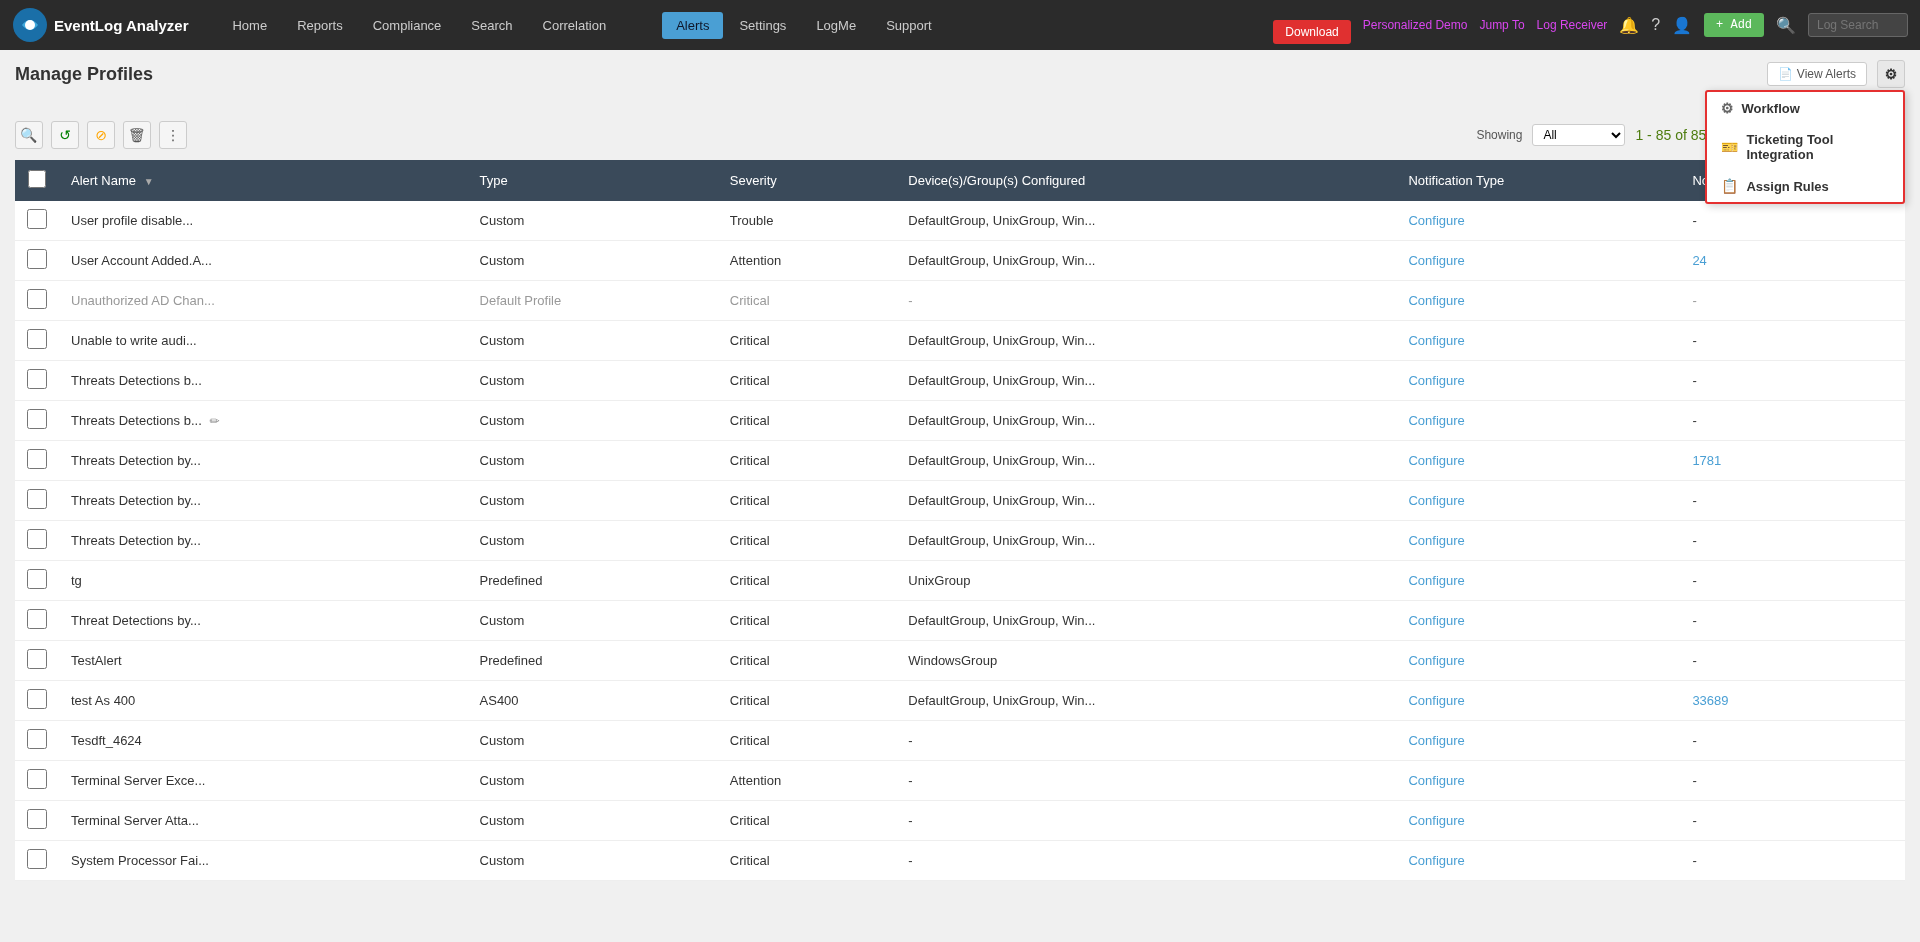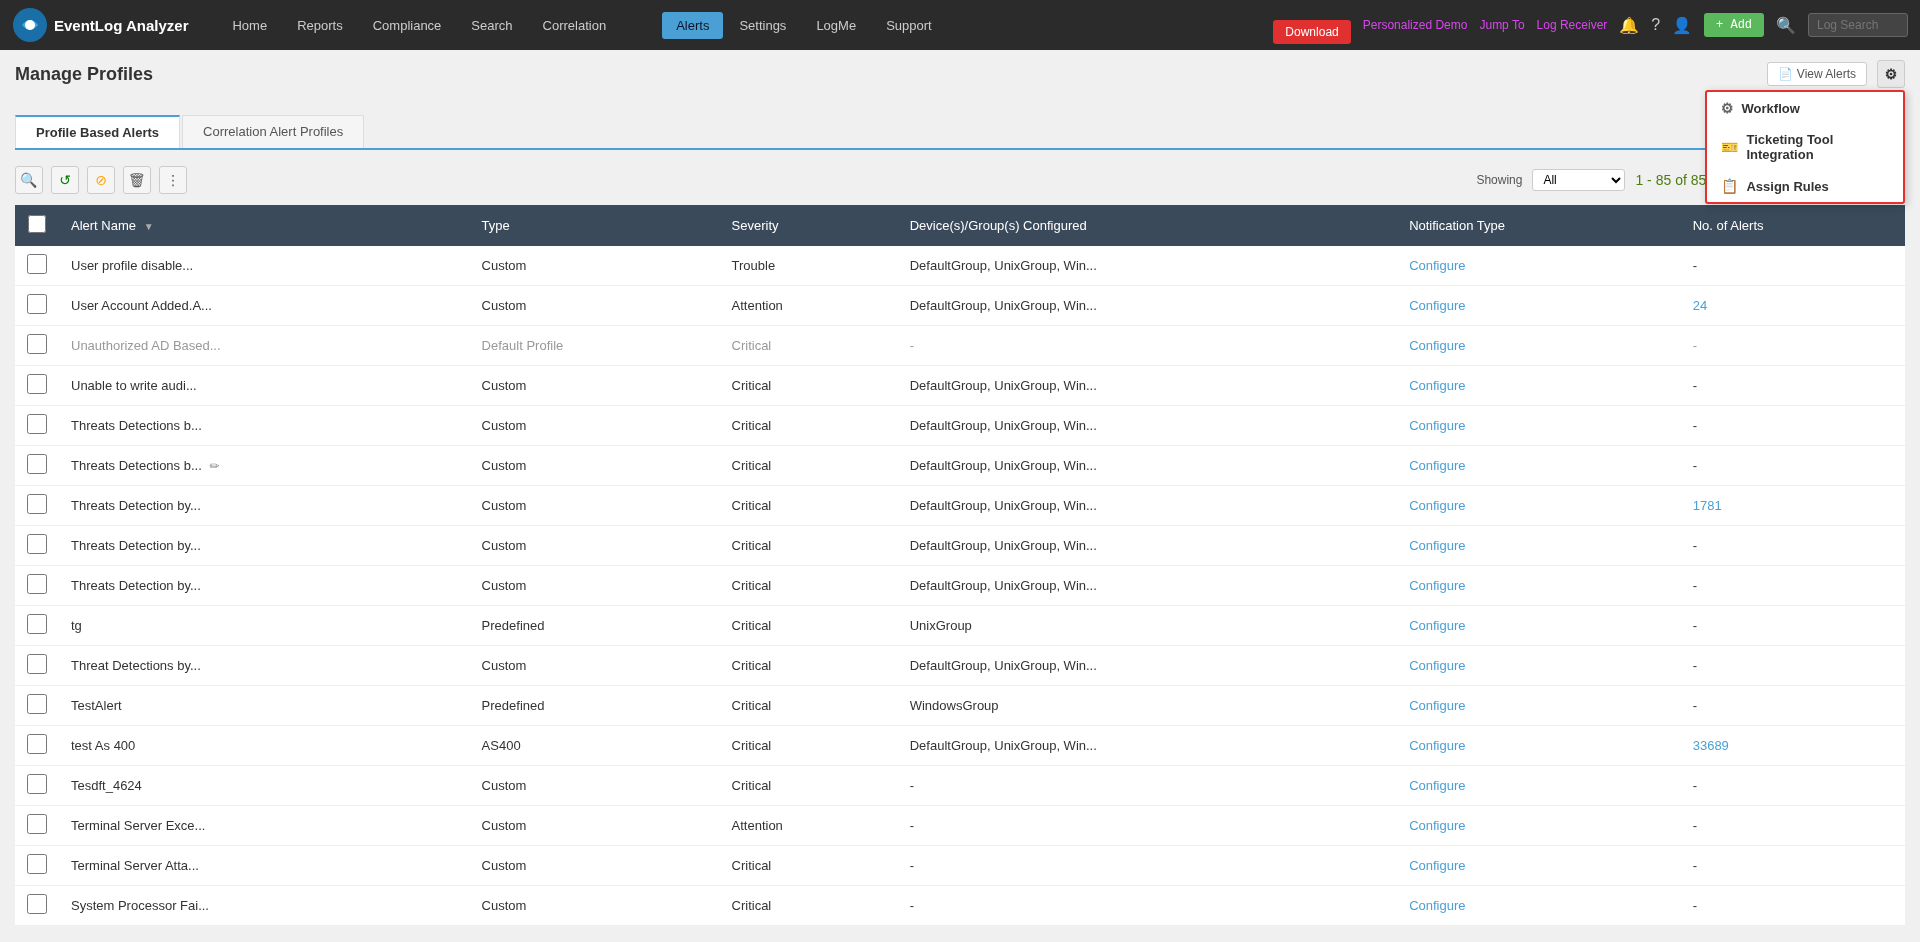--- a/index.html
+++ b/index.html
@@ -372,24 +372,20 @@
           </div>
         </div>
       </div>
     </div>
   </div>
 
   <div class="timestamp-bar">
     <span>2019-12-31 21:3...</span>
   </div>
 
-  <div class="tabs">
-    <div class="tab active">Profile Based Alerts</div>
-    <div class="tab">Correlation Alert Profiles</div>
-  </div>
 
   <div class="table-toolbar">
     <div class="toolbar-left">
       <div class="toolbar-icon-btn search">🔍</div>
       <div class="toolbar-icon-btn" style="color:green;">↺</div>
       <div class="toolbar-icon-btn" style="color:orange;">⊘</div>
       <div class="toolbar-icon-btn" style="color:#555;">🗑</div>
       <div class="toolbar-icon-btn">⋮</div>
     </div>
     <div class="toolbar-right">
@@ -450,21 +446,21 @@
       <td>DefaultGroup, UnixGroup, Win...</td>
       <td>
         <a class="configure-link">Configure</a>
       </td>
       <td class="alert-count">24</td>
     </tr>
         <tr class="disabled-row">
       <td>
         <input type="checkbox" class="checkbox-cell" style="">
       </td>
-      <td>Unauthorized AD Based...</td>
+      <td>Unauthorized AD Chan...</td>
       <td>Default Profile</td>
       <td>Critical</td>
       <td>-</td>
       <td>
         <a class="configure-link">Configure</a>
       </td>
       <td>-</td>
     </tr>
         <tr>
       <td>

